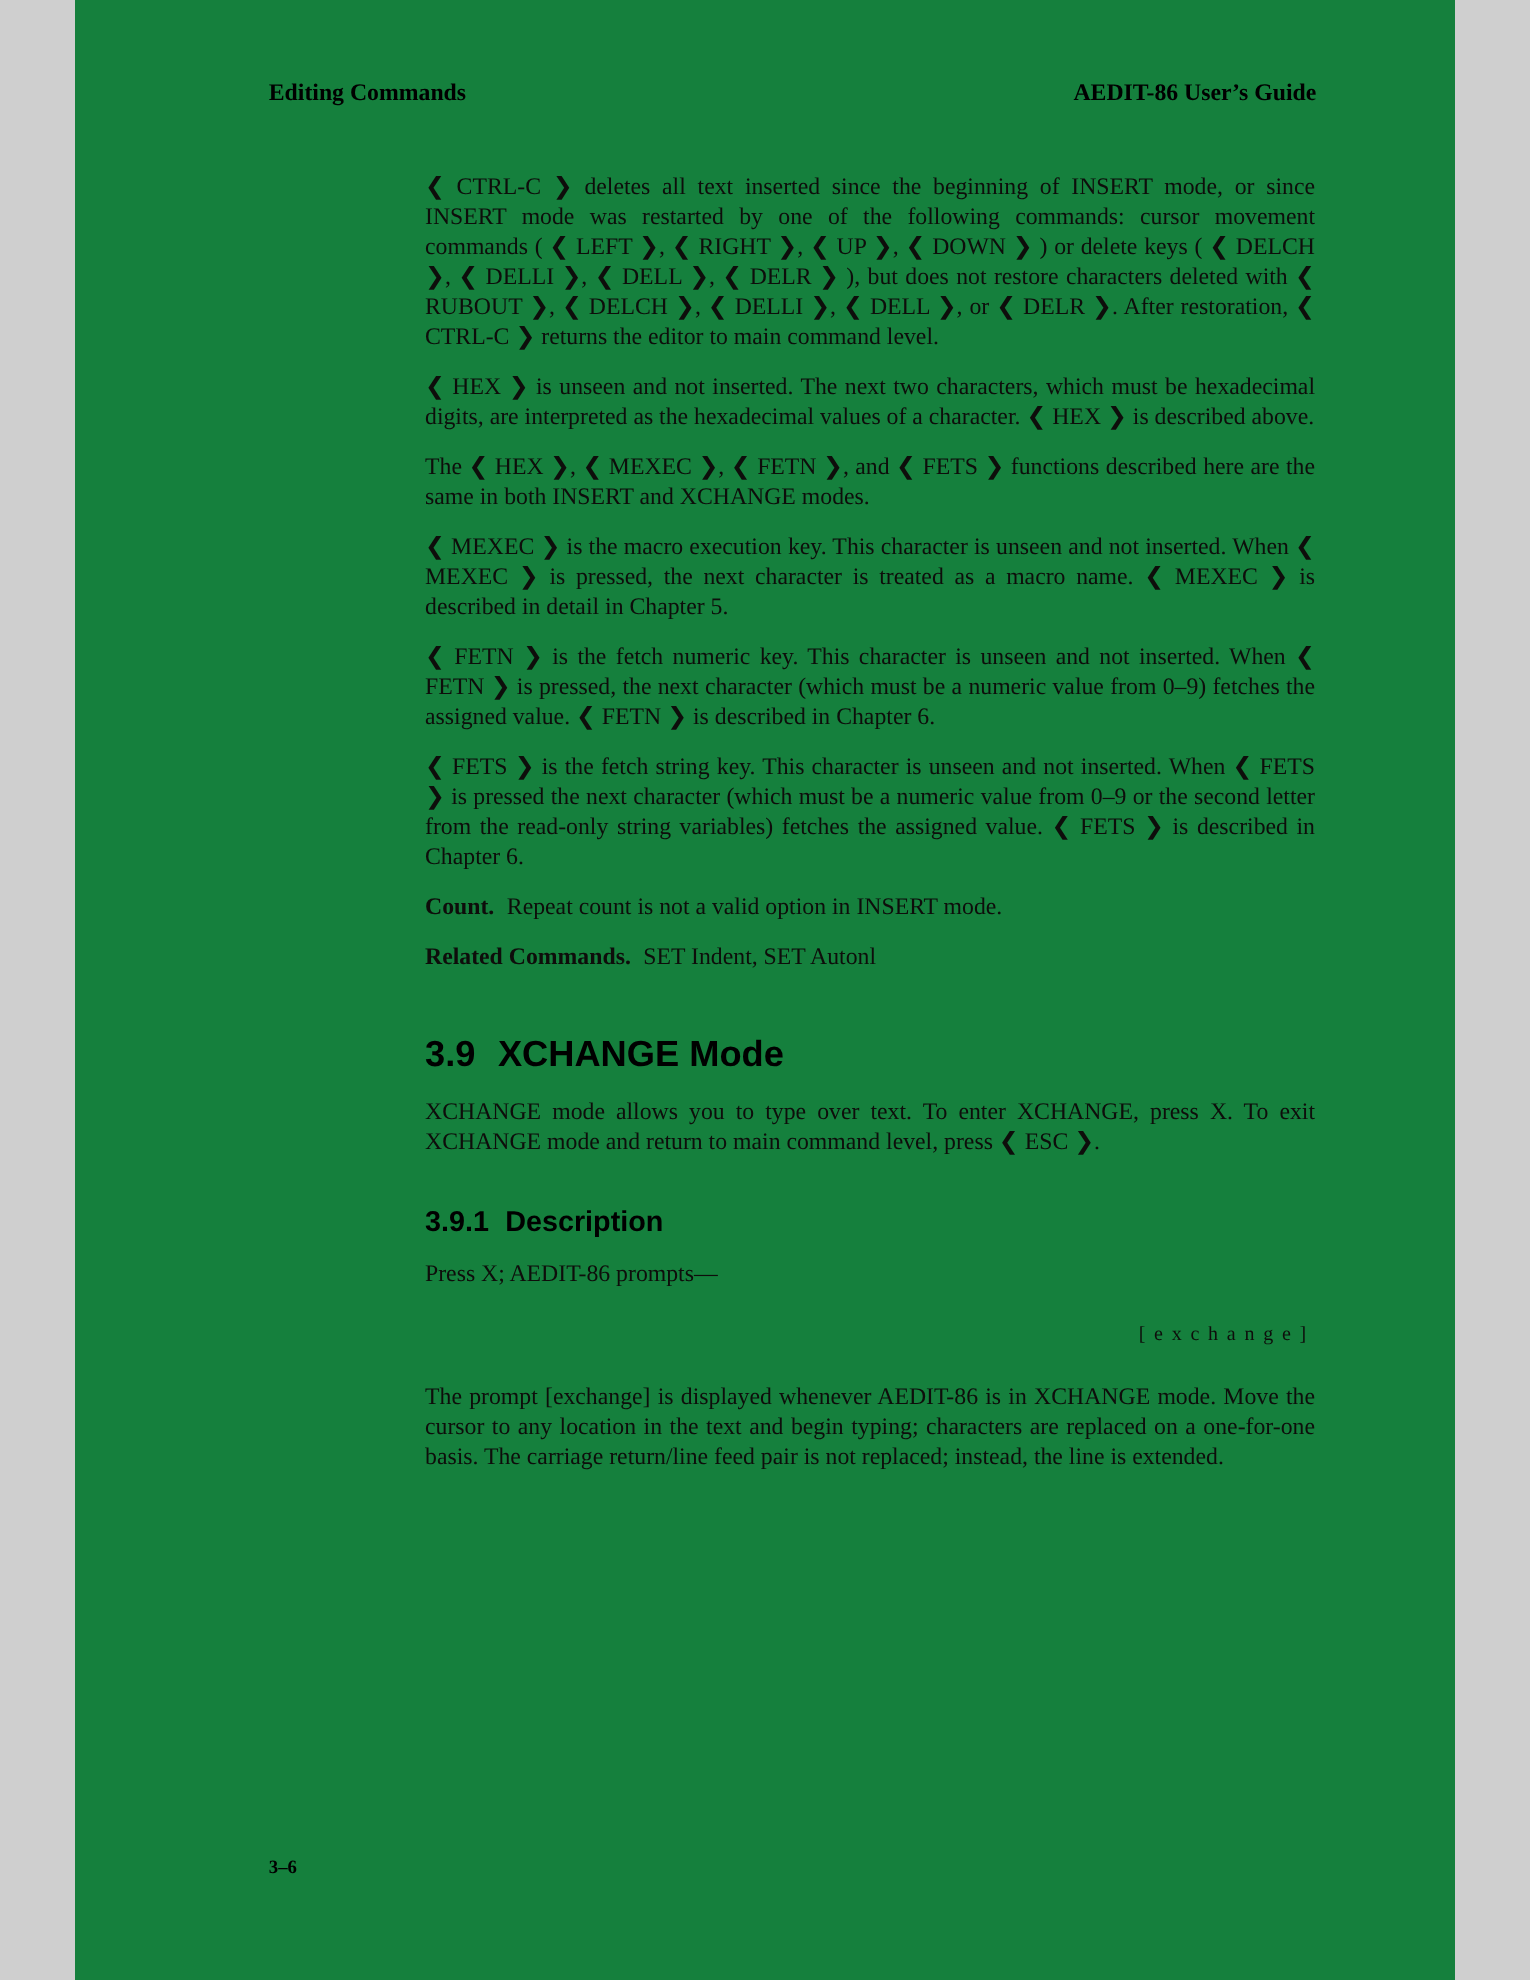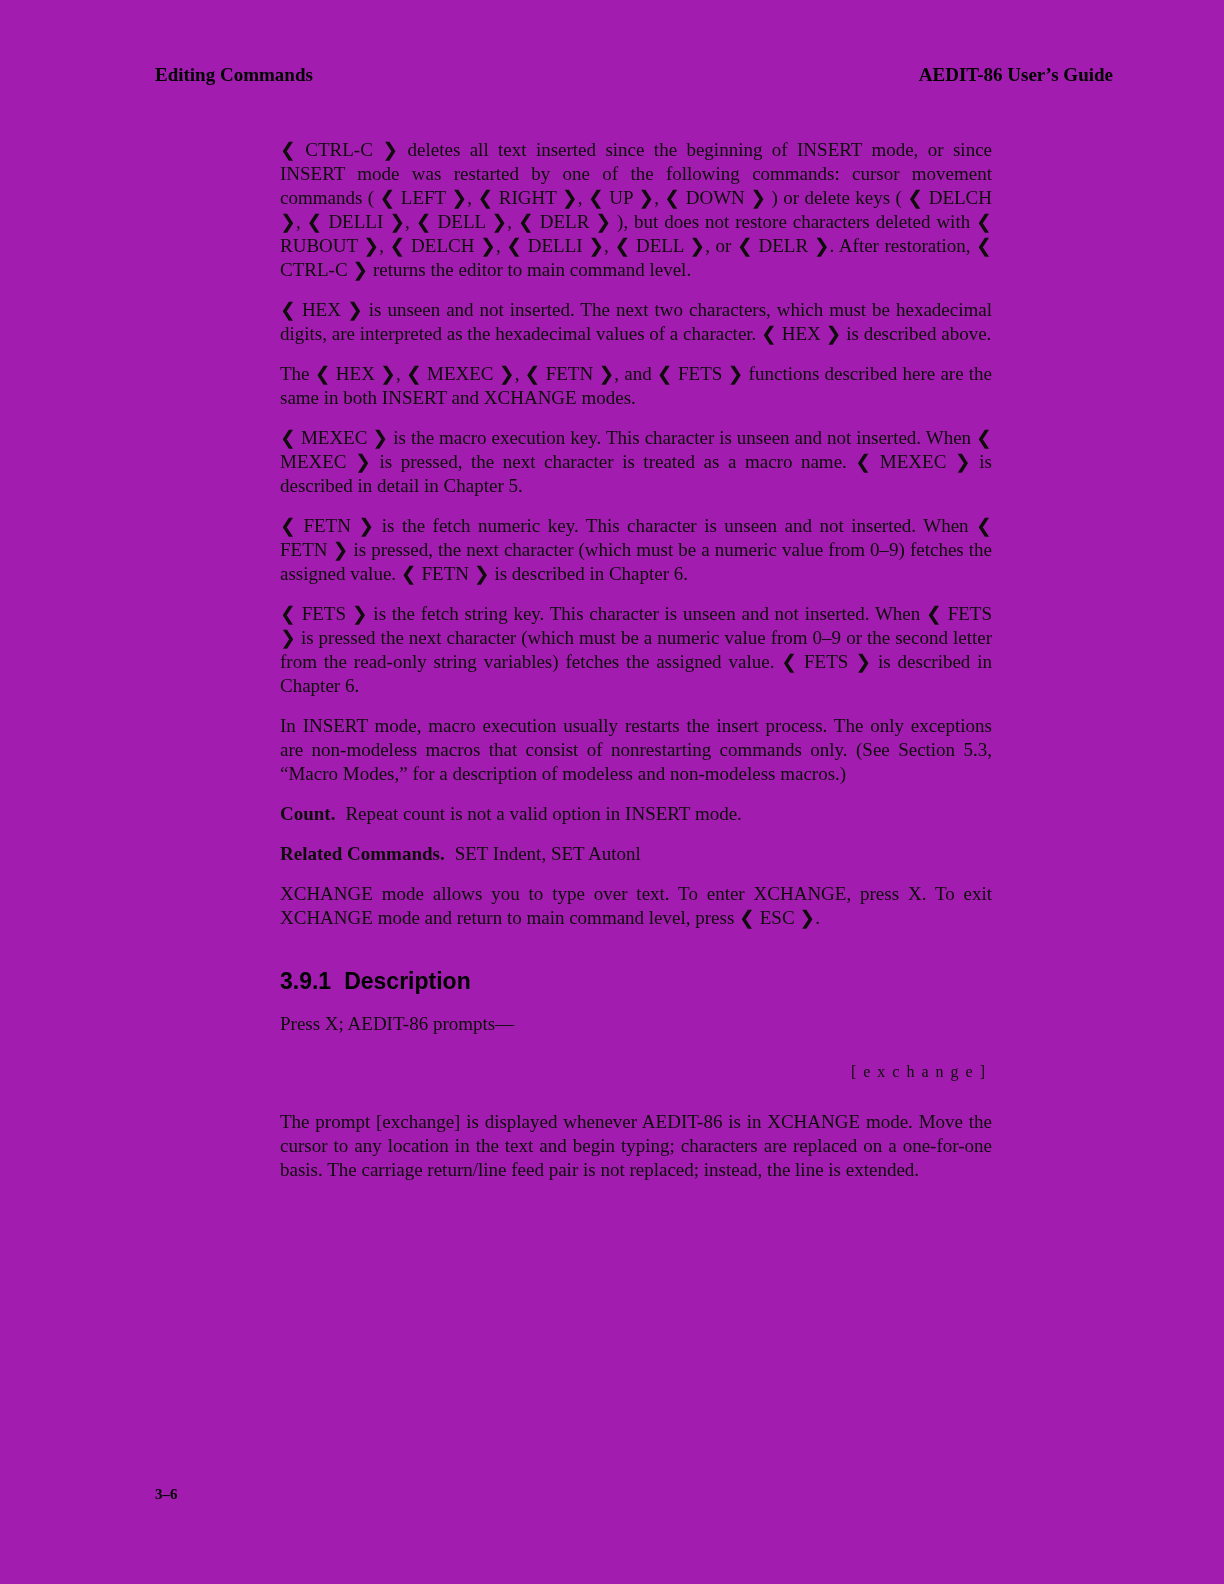--- a/index.html
+++ b/index.html
@@ -1,21 +1,21 @@
 <!DOCTYPE html>
 <html><head>
 <meta charset="utf-8">
 <style>
   html, body { margin: 0; padding: 0; background: #cfcfcf; }
   .page {
     position: relative;
-    width: 1224px;
+    width: 1104px;
     height: 1584px;
     margin: 0 auto;
-    background: #a21caf;
+    background: #15803d;
     color: #0e0d0b;
     overflow: hidden;
   }
   .running-header {
     position: absolute;
     top: 64px;
     left: 155px;
     right: 111px;
     display: flex;
     justify-content: space-between;
@@ -93,27 +93,30 @@
     <p class="doc">❮ HEX ❯ is unseen and not inserted. The next two characters, which must be hexadecimal digits, are interpreted as the hexadecimal values of a character. ❮ HEX ❯ is described above.</p>
 
     <p class="doc">The ❮ HEX ❯, ❮ MEXEC ❯, ❮ FETN ❯, and ❮ FETS ❯ functions described here are the same in both INSERT and XCHANGE modes.</p>
 
     <p class="doc">❮ MEXEC ❯ is the macro execution key. This character is unseen and not inserted. When ❮ MEXEC ❯ is pressed, the next character is treated as a macro name. ❮ MEXEC ❯ is described in detail in Chapter 5.</p>
 
     <p class="doc">❮ FETN ❯ is the fetch numeric key. This character is unseen and not inserted. When ❮ FETN ❯ is pressed, the next character (which must be a numeric value from 0–9) fetches the assigned value. ❮ FETN ❯ is described in Chapter 6.</p>
 
     <p class="doc">❮ FETS ❯ is the fetch string key. This character is unseen and not inserted. When ❮ FETS ❯ is pressed the next character (which must be a numeric value from 0–9 or the second letter from the read-only string variables) fetches the assigned value. ❮ FETS ❯ is described in Chapter 6.</p>
 
-    <p class="doc">In INSERT mode, macro execution usually restarts the insert process. The only exceptions are non-modeless macros that consist of nonrestarting commands only. (See Section 5.3, “Macro Modes,” for a description of modeless and non-modeless macros.)</p>
 
 
     <p class="doc"><span class="lbl">Count.</span><span class="after-lbl">Repeat count is not a valid option in INSERT mode.</span></p>
 
     <p class="doc"><span class="lbl">Related Commands.</span><span class="after-lbl">SET Indent, SET Autonl</span></p>
 
+    <div class="h2">
+      <span>3.9</span>
+      <span class="ht">XCHANGE Mode</span>
+    </div>
 
     <p class="doc">XCHANGE mode allows you to type over text. To enter XCHANGE, press X. To exit XCHANGE mode and return to main command level, press ❮ ESC ❯.</p>
 
     <div class="h3">
       <span>3.9.1</span>
       <span class="ht">Description</span>
     </div>
 
     <p class="doc">Press X; AEDIT-86 prompts—</p>
 

